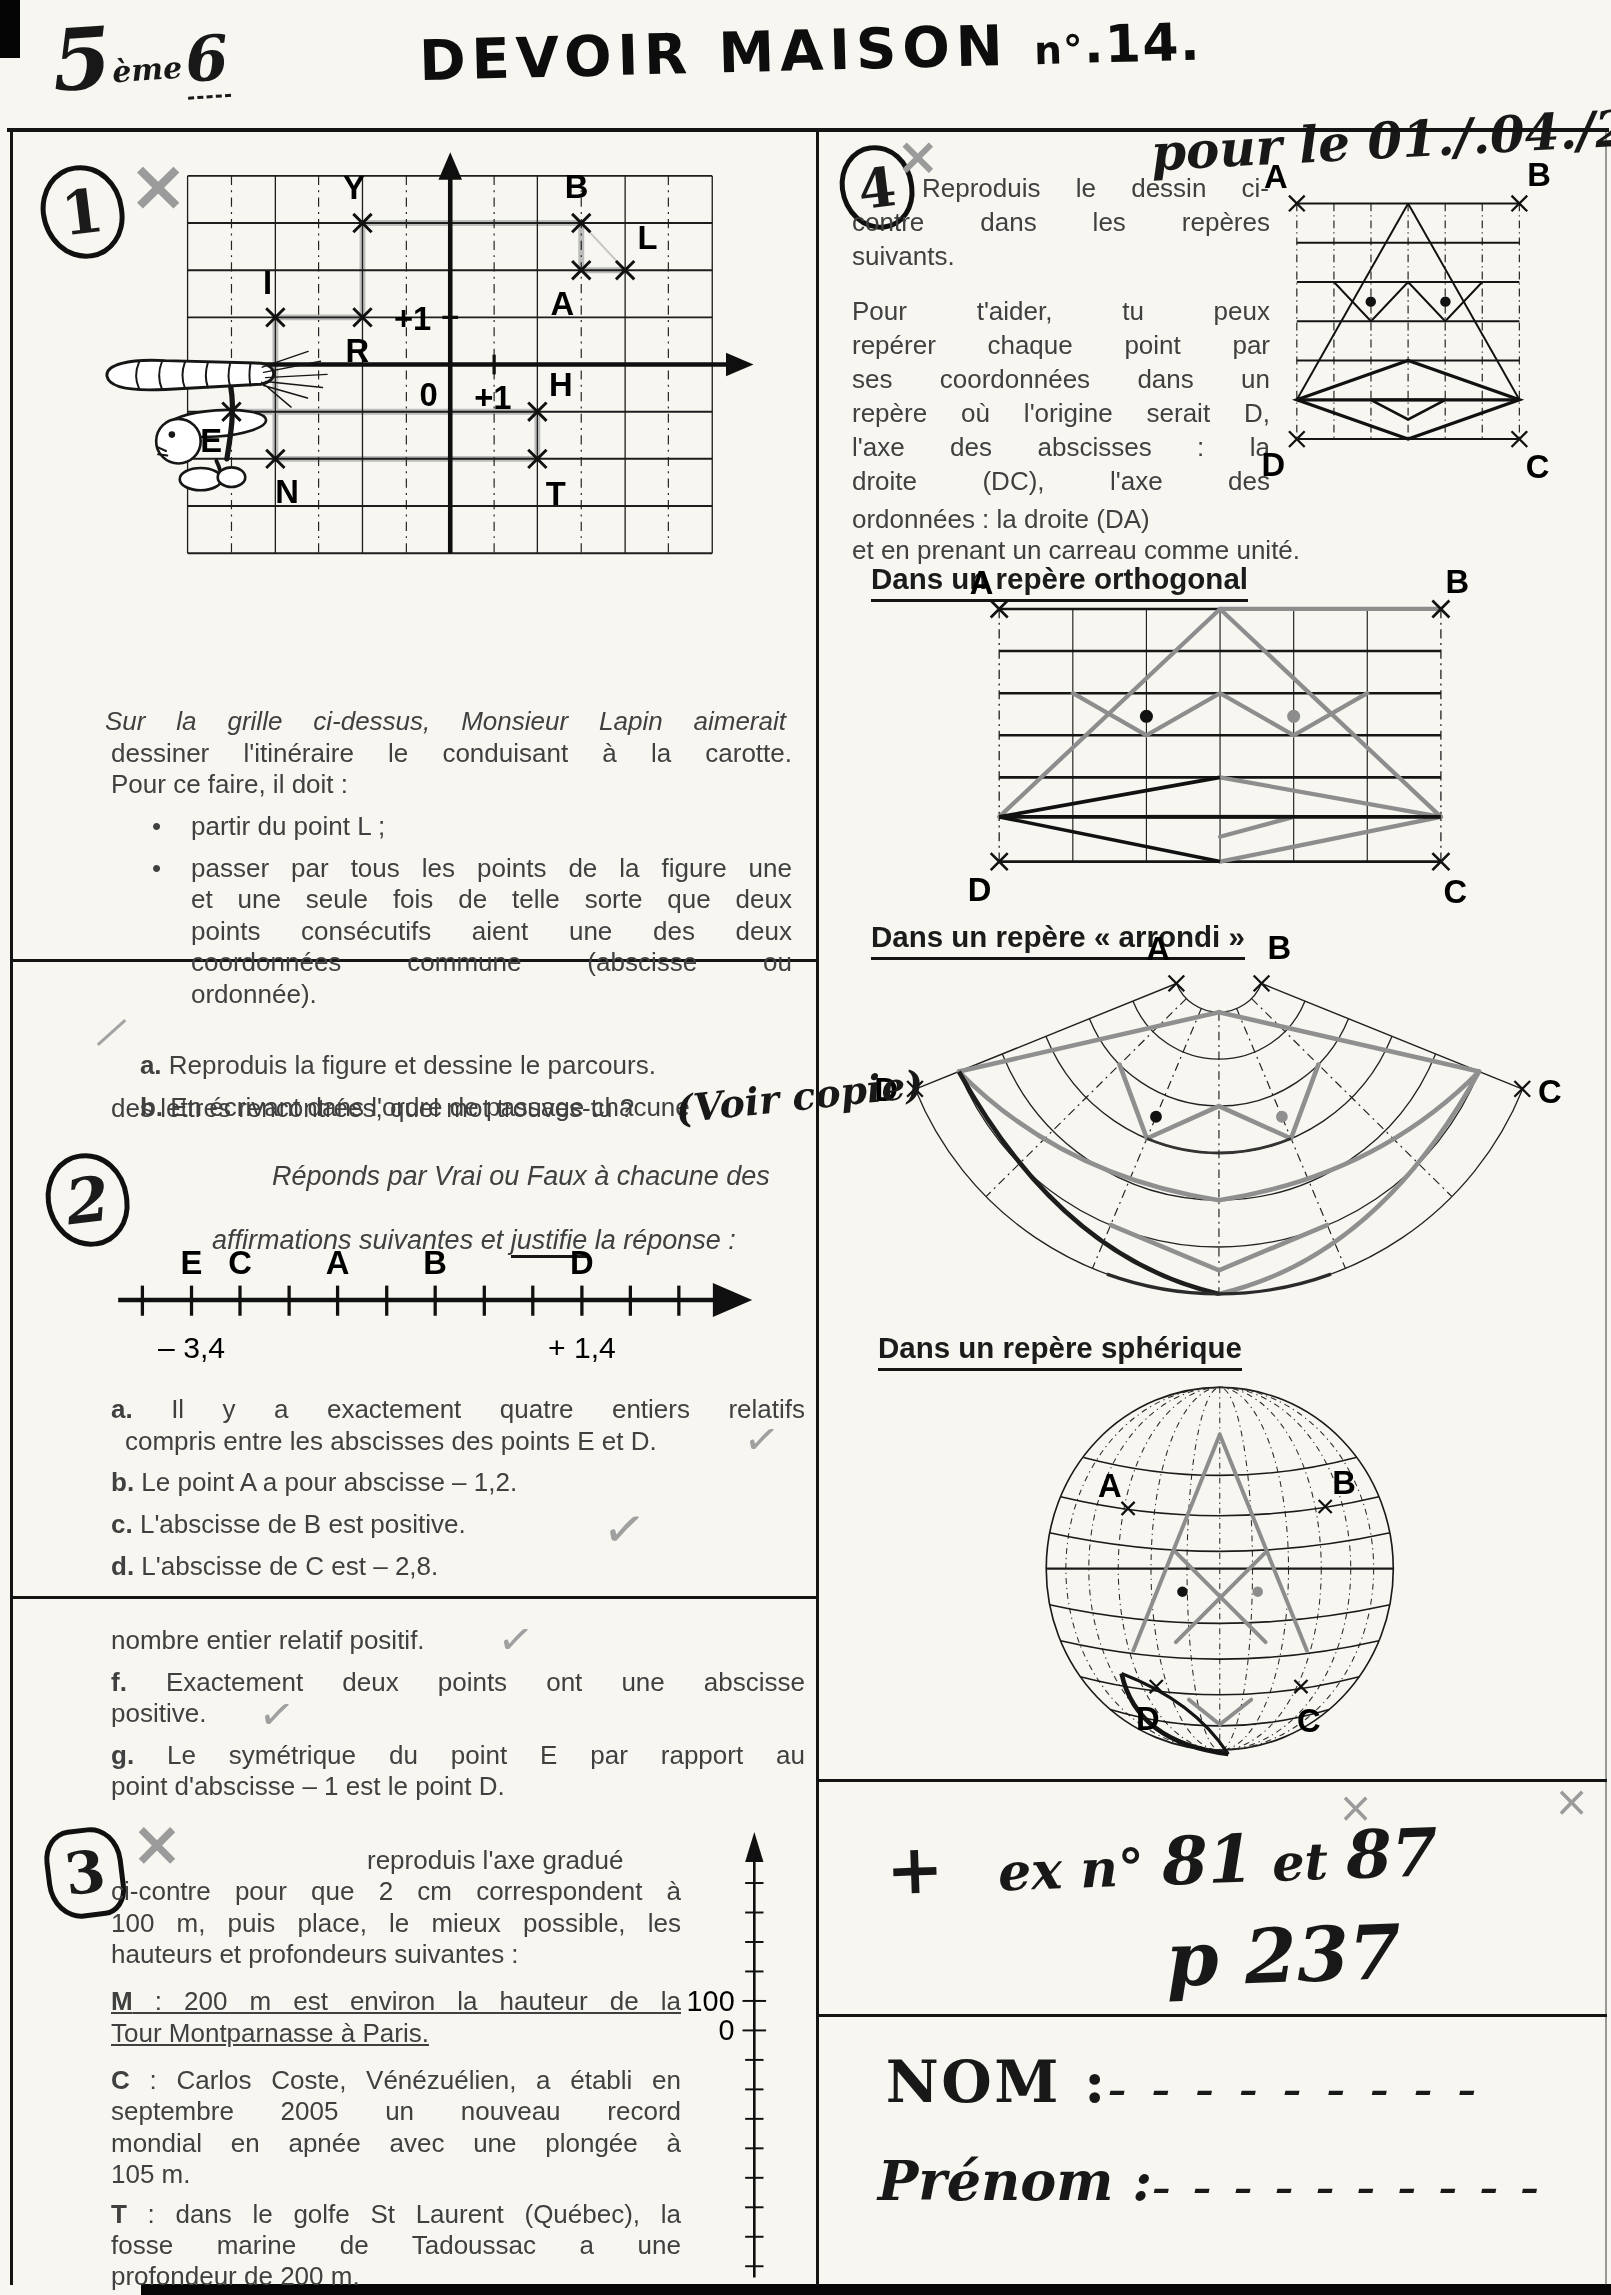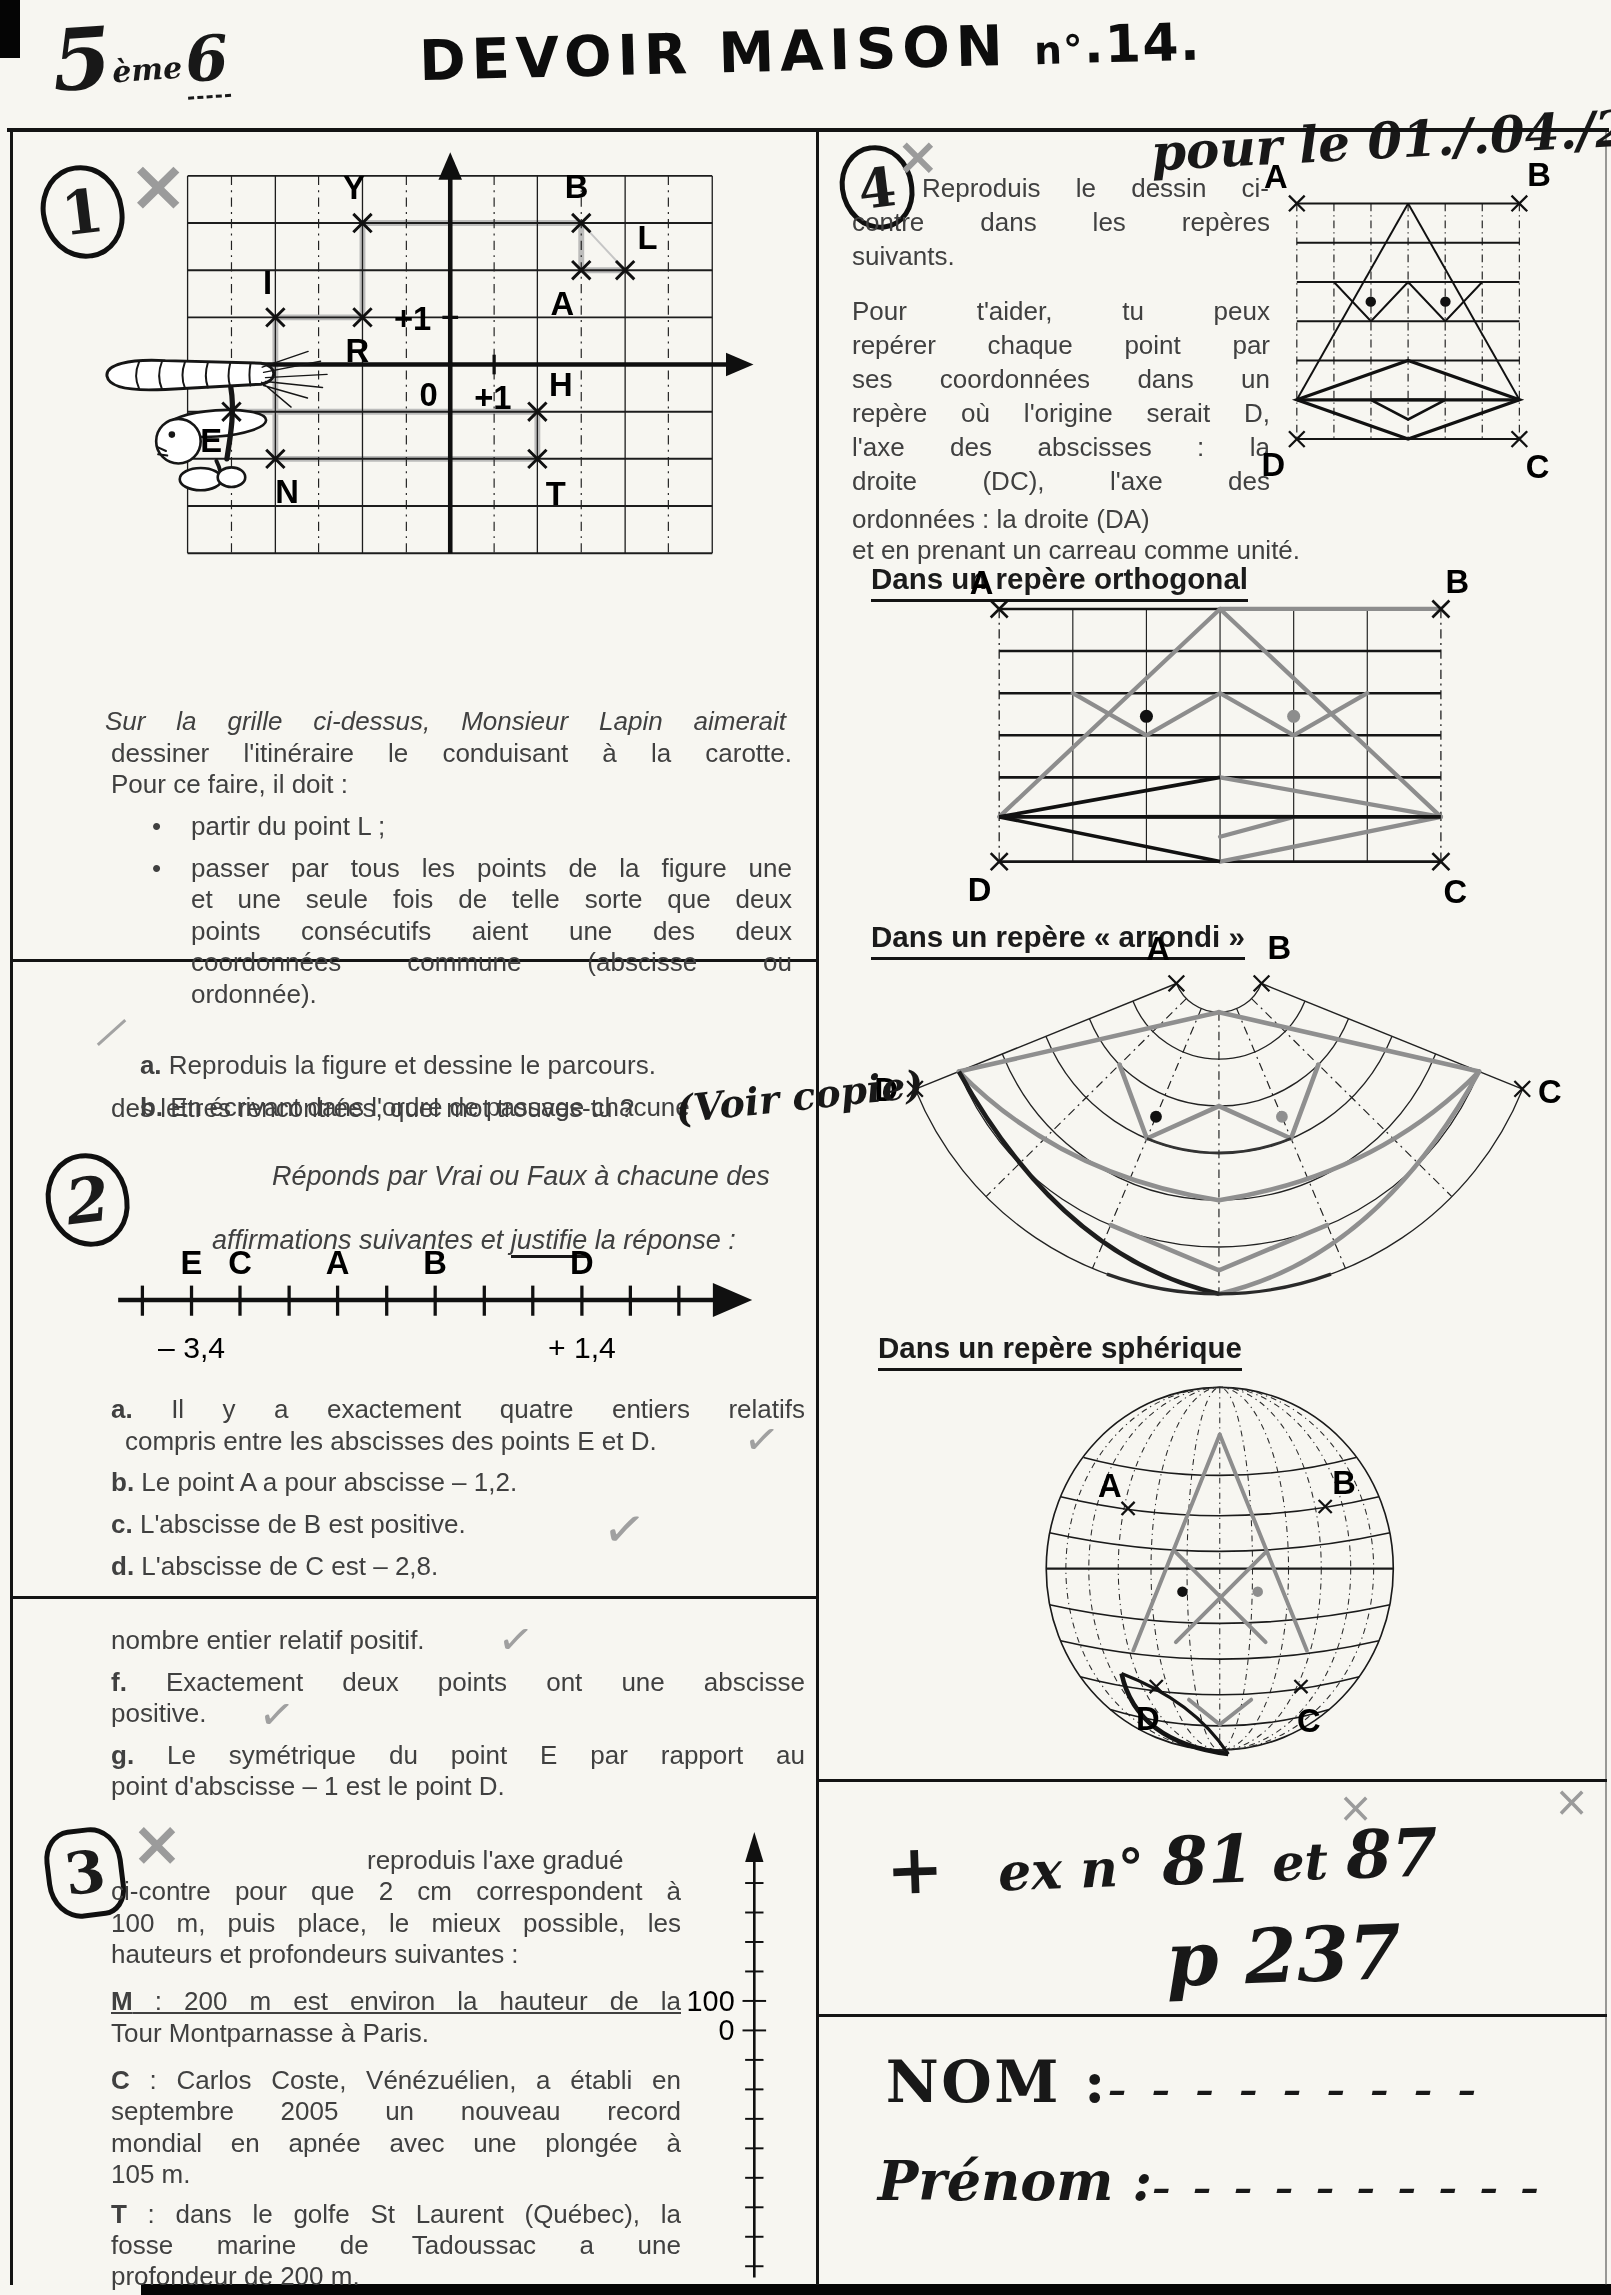--- a/index.html
+++ b/index.html
@@ -216,21 +216,21 @@
     <span>3</span>
   </div>
   <div class="pencil" style="left:131px;top:1807px;font-size:62px;font-weight:bold;">×</div>
 
   <div class="ln" style="left:367px;top:1845px;">reproduis l'axe gradué</div>
   <div class="ln j" style="left:111px;top:1876px;width:570px;">ci-contre pour que 2 cm correspondent à</div>
   <div class="ln j" style="left:111px;top:1908px;width:570px;">100 m, puis place, le mieux possible, les</div>
   <div class="ln" style="left:111px;top:1939px;">hauteurs et profondeurs suivantes :</div>
 
   <div class="ln j" style="left:111px;top:1986px;width:570px;text-decoration:underline;"><b>M</b><span> : </span><span>200 m est environ la hauteur de la</span></div>
-  <div class="ln" style="left:111px;top:2018px;">Tour Montparnasse à Paris.</div>
+  <div class="ln" style="left:111px;top:2018px;text-decoration:underline;">Tour Montparnasse à Paris.</div>
   <div class="ln j" style="left:111px;top:2065px;width:570px;"><b>C</b><span> : </span><span>Carlos Coste, Vénézuélien, a établi en</span></div>
   <div class="ln j" style="left:111px;top:2096px;width:570px;">septembre 2005 un nouveau record</div>
   <div class="ln j" style="left:111px;top:2128px;width:570px;">mondial en apnée avec une plongée à</div>
   <div class="ln" style="left:111px;top:2159px;">105 m.</div>
   <div class="ln j" style="left:111px;top:2199px;width:570px;"><b>T</b><span> : </span><span>dans le golfe St Laurent (Québec), la</span></div>
   <div class="ln j" style="left:111px;top:2230px;width:570px;">fosse marine de Tadoussac a une</div>
   <div class="ln" style="left:111px;top:2261px;">profondeur de 200 m.</div>
 
   <svg style="left:694px;top:1828px;" width="118" height="452" viewBox="0 0 180 690">
     <line x1="92" y1="686" x2="92" y2="30" stroke="#101010" stroke-width="4"></line>

